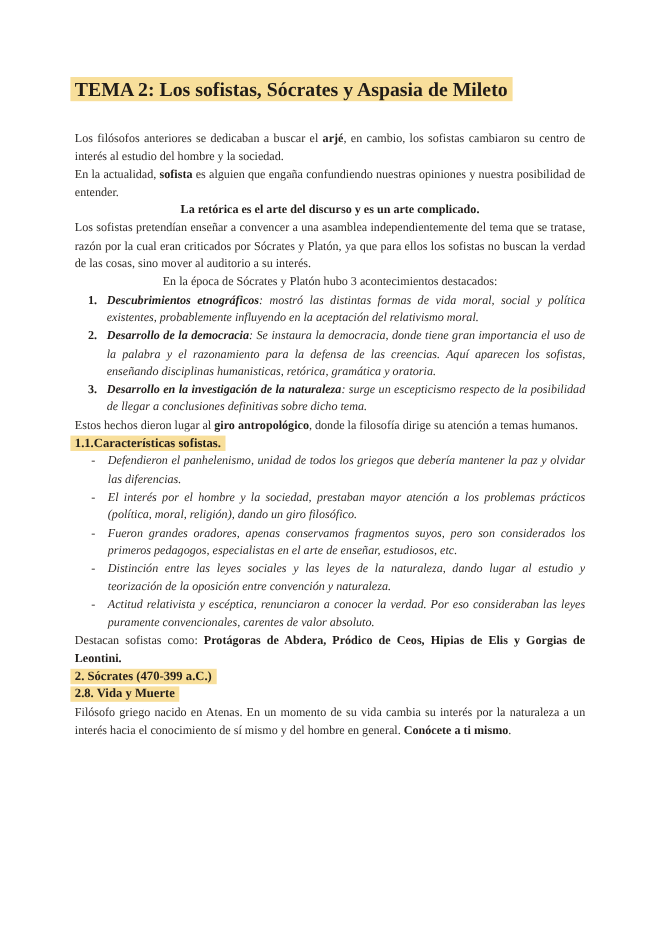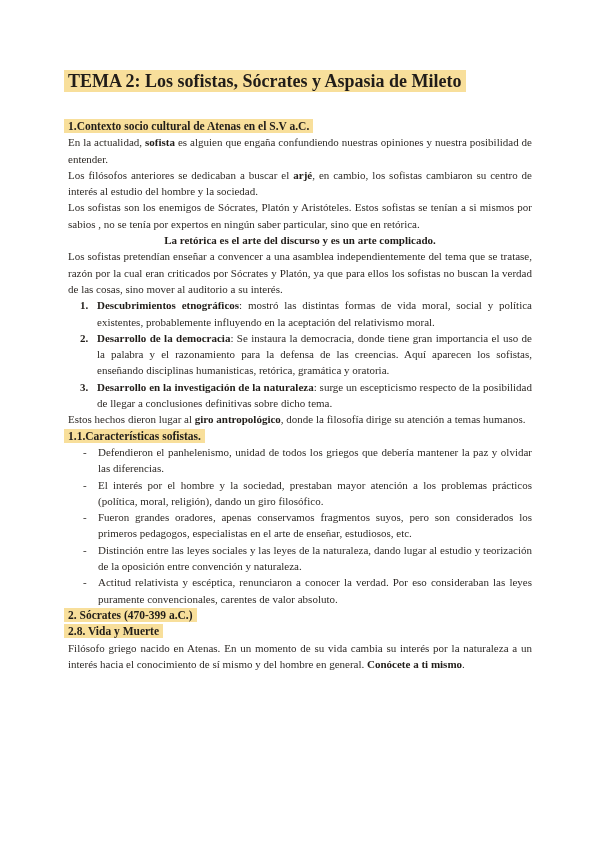--- a/index.html
+++ b/index.html
@@ -60,43 +60,43 @@
     color:#211d19;
   }
   .udash {
     flex:none;
     width:15px;
     margin-left:15px;
   }
   .otext, .utext {
     flex:1;
     text-align:justify;
+    font-style:italic;
   }
   .sec2-gap { margin-top:14px; }
 </style>
 </head>
 <body>
 
 <div class="page">
   <div class="content">
 
     <h1 class="doc-title"><span class="hl">TEMA 2: Los sofistas, Sócrates y Aspasia de Mileto</span></h1>
 
-    <h2 class="sec"><span class="hl">1.Contexto socio cultural de Atenas en el S.V a.C.</span></h2>
+
+    <p class="body"><span>Los filósofos anteriores se dedicaban a buscar el </span><b>arjé</b><span>, en cambio, los sofistas cambiaron su centro de interés al estudio del hombre y la sociedad.</span></p>
 
     <p class="body"><span>En la actualidad, </span><b>sofista</b><span> es alguien que engaña confundiendo nuestras opiniones y nuestra posibilidad de entender.</span></p>
 
-    <p class="body"><span>Los filósofos anteriores se dedicaban a buscar el </span><b>arjé</b><span>, en cambio, los sofistas cambiaron su centro de interés al estudio del hombre y la sociedad.</span></p>
-
-    <p class="body">Los sofistas son los enemigos de Sócrates, Platón y Aristóteles. Estos sofistas se tenían a si mismos por sabios , no se tenía por expertos en ningún saber particular, sino que en retórica.</p>
 
     <p class="body nojust bold">La retórica es el arte del discurso y es un arte complicado.</p>
 
     <p class="body">Los sofistas pretendían enseñar a convencer a una asamblea independientemente del tema que se tratase, razón por la cual eran criticados por Sócrates y Platón, ya que para ellos los sofistas no buscan la verdad de las cosas, sino mover al auditorio a su interés.</p>
 
+    <p class="body nojust">En la época de Sócrates y Platón hubo 3 acontecimientos destacados:</p>
 
     <div class="olist">
       <div class="oitem">
         <span class="onum">1.</span>
         <span class="otext"><b>Descubrimientos etnográficos</b><span>: mostró las distintas formas de vida moral, social y política existentes, probablemente influyendo en la aceptación del relativismo moral.</span></span>
       </div>
       <div class="oitem">
         <span class="onum">2.</span>
         <span class="otext"><b>Desarrollo de la democracia</b><span>: Se instaura la democracia, donde tiene gran importancia el uso de la palabra y el razonamiento para la defensa de las creencias. Aquí aparecen los sofistas, enseñando disciplinas humanisticas, retórica, gramática y oratoria.</span></span>
       </div>
@@ -128,20 +128,21 @@
       <div class="uitem">
         <span class="udash">-</span>
         <span class="utext">Distinción entre las leyes sociales y las leyes de la naturaleza, dando lugar al estudio y teorización de la oposición entre convención y naturaleza.</span>
       </div>
       <div class="uitem">
         <span class="udash">-</span>
         <span class="utext">Actitud relativista y escéptica, renunciaron a conocer la verdad. Por eso consideraban las leyes puramente convencionales, carentes de valor absoluto.</span>
       </div>
     </div>
 
+    <p class="body"><span>Destacan sofistas como: </span><b>Protágoras de Abdera, Pródico de Ceos, Hipias de Elis y Gorgias de Leontini.</b></p>
 
     <h2 class="sec sec2-gap"><span class="hl">2. Sócrates (470-399 a.C.)</span></h2>
 
     <h3 class="sec"><span class="hl">2.8. Vida y Muerte</span></h3>
 
     <p class="body"><span>Filósofo griego nacido en Atenas. En un momento de su vida cambia su interés por la naturaleza a un interés hacia el conocimiento de sí mismo y del hombre en general. </span><b>Conócete a ti mismo</b><span>.</span></p>
 
   </div>
 </div>
 

